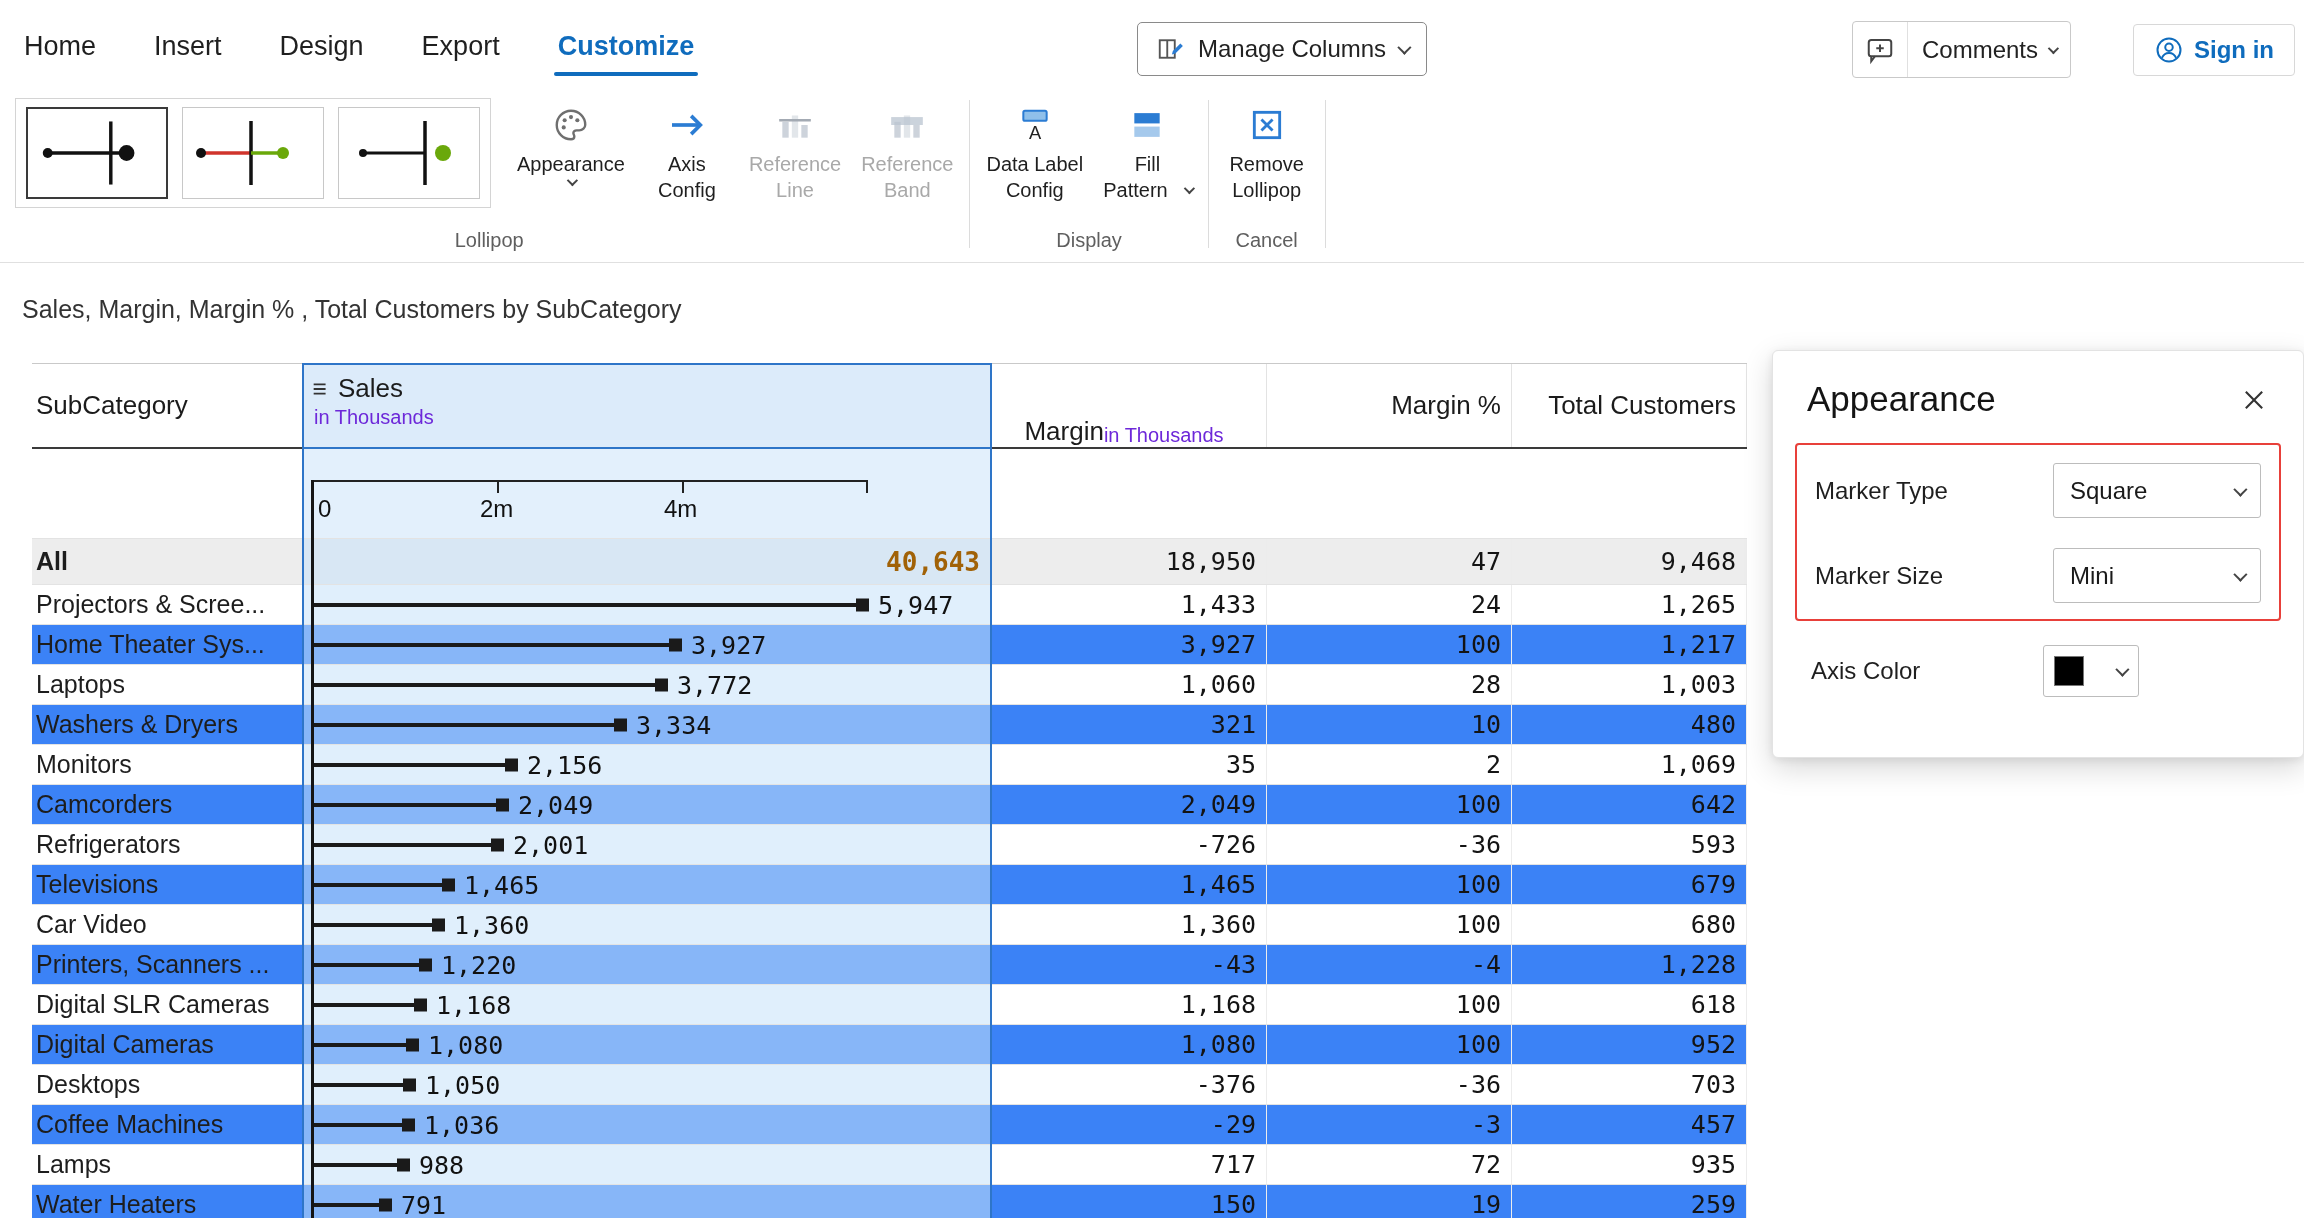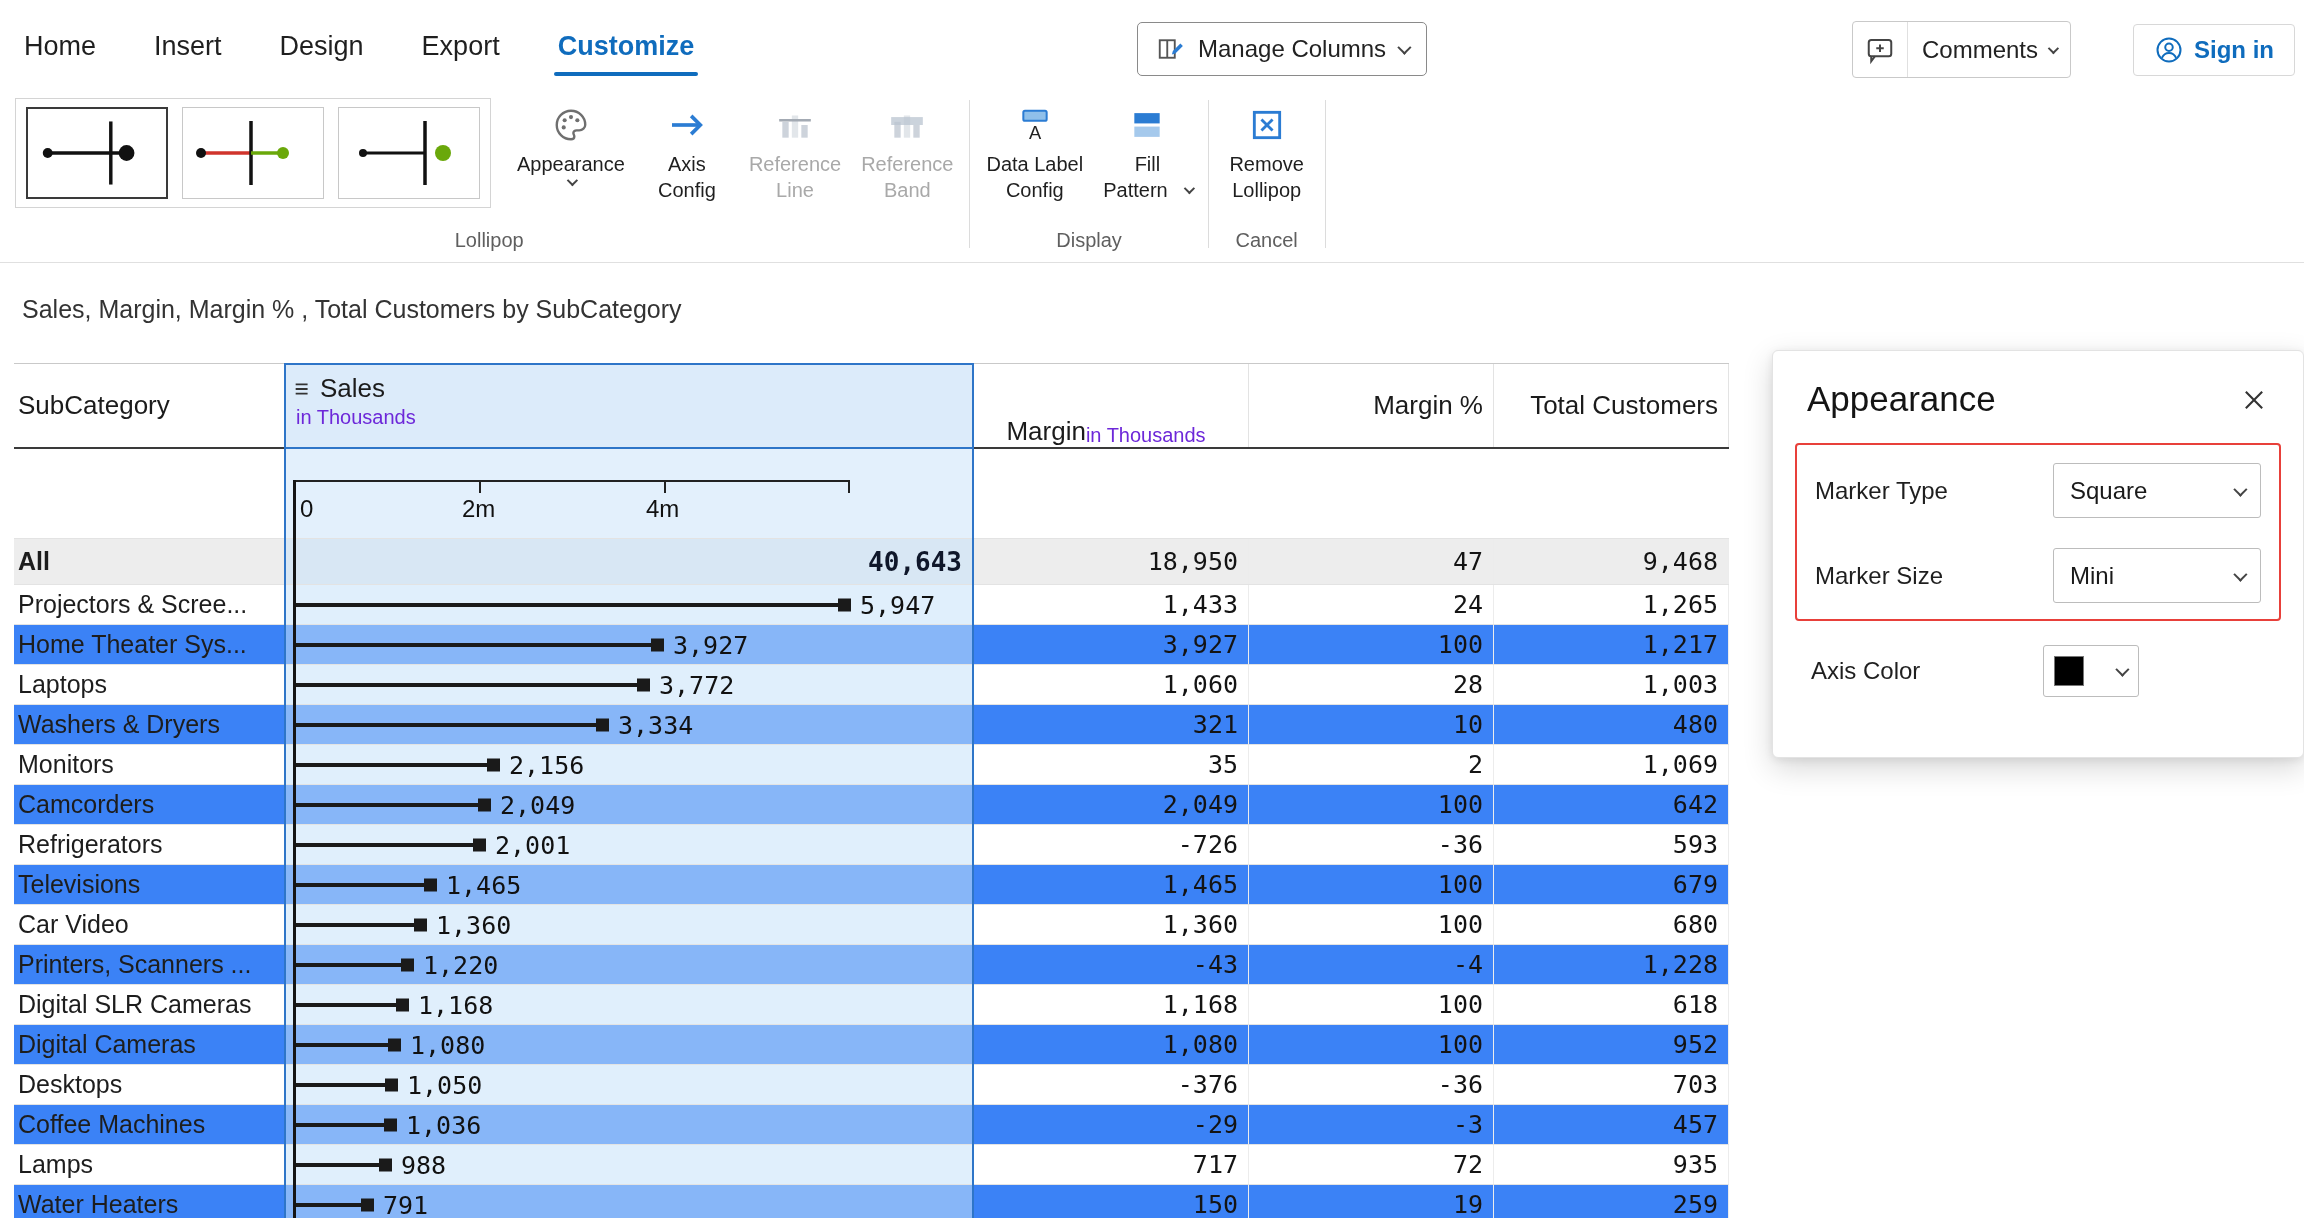--- a/index.html
+++ b/index.html
@@ -34,21 +34,21 @@
   .tile.selected { border: 2px solid #3a3a3a; }
   .rbtn { display: flex; flex-direction: column; align-items: center; gap: 2px; padding: 2px 10px 0; min-width: 104px; font-size: 20px; color: #1f1f1f; line-height: 24px; }
   .rbtn .ricon { height: 50px; display: flex; align-items: center; }
   .rbtn.disabled { color: #a9a9a9; }
   .rline { display: flex; align-items: center; gap: 16px; }
 
   
   .page-title { margin: 32px 0 0 22px; font-size: 25px; color: #333; }
 
   
-  .table-wrap { position: absolute; left: 14px; top: 363px; width: 1715px; height: 855px; background: #fff; }
+  .table-wrap { position: absolute; left: 32px; top: 363px; width: 1715px; height: 855px; background: #fff; }
   .grid5 { display: grid; grid-template-columns: 270px 690px 275px 245px 235px; }
   .thead { height: 86px; border-top: 1px solid #c9c9c9; border-bottom: 2px solid #3a3a3a; }
   .hcell { display: flex; font-size: 26px; color: #1b1b1b; }
   .hcell.hsub { align-items: center; padding-left: 4px; }
   .hcell.hsales { flex-direction: column; justify-content: flex-start; padding: 9px 0 0 8px; background: var(--selection-blue-fill); }
   .hsales .hs-line { display: flex; align-items: center; gap: 6px; }
   .hcell .subhdr { font-size: 20px; color: #6d28d9; margin-top: 2px; }
   .hsales .subhdr { padding-left: 4px; }
   .hcell.hmargin { flex-direction: row; align-items: flex-end; justify-content: center; padding-right: 10px; border-right: 1px solid #e3e3e3; }
   .hcell.hright { align-items: center; justify-content: flex-end; padding-right: 10px; border-right: 1px solid #e3e3e3; }
@@ -63,21 +63,21 @@
   .trow.even { background: #3b82f6; }
   .trow.total { height: 46px; background: #ededed; }
   .trow.total .subtxt, .trow.total .total-val { font-weight: bold; }
   .cell { display: flex; align-items: center; overflow: hidden; }
   .cell.sub { padding-left: 4px; font-size: 25px; color: #1d1d1d; white-space: nowrap; }
   .cell.sales { position: relative; background: rgba(199,225,250,0.55); }
   .bar-wrap { position: absolute; inset: 0; }
   .bar { position: absolute; left: 10px; top: 50%; height: 4px; transform: translateY(-50%); background: var(--bar-color); }
   .marker { position: absolute; width: 13px; height: 13px; top: 50%; transform: translateY(-50%); background: var(--bar-color); }
   .bar-label { position: absolute; top: 50%; transform: translateY(-50%); font-family: "DejaVu Sans Mono", monospace; font-size: 25px; color: #111; white-space: nowrap; }
-  .total-val { width: 100%; text-align: right; padding-right: 12px; font-family: "DejaVu Sans Mono", monospace; font-size: 26px; color: #0f172a; }
+  .total-val { width: 100%; text-align: right; padding-right: 12px; font-family: "DejaVu Sans Mono", monospace; font-size: 26px; color: #a16207; }
   .cell.num { justify-content: flex-end; padding-right: 10px; font-family: "DejaVu Sans Mono", monospace; font-size: 25px; color: #141414; border-right: 1px solid #ececec; }
 
   .value-axis-line { position: absolute; left: 279px; top: 117px; width: 3px; height: 738px; background: #151515; z-index: 4; }
   .col-outline { position: absolute; left: 270px; top: 0; width: 690px; height: 855px; border-left: 2px solid var(--selection-blue-border); border-right: 2px solid var(--selection-blue-border); pointer-events: none; z-index: 6; }
   .header-outline { position: absolute; left: 270px; top: 0; width: 690px; height: 86px; border: 2px solid var(--selection-blue-border); pointer-events: none; z-index: 7; }
 
   
   .panel { position: absolute; left: 1772px; top: 350px; width: 532px; height: 408px; background: #fff; border: 1px solid #e3e3e3; border-radius: 6px; box-shadow: 0 10px 30px rgba(0,0,0,0.16), 0 2px 8px rgba(0,0,0,0.08); z-index: 20; }
   .panel-title { padding: 28px 34px 0; font-size: 35px; color: #141414; }
   .panel-close { position: absolute; top: 32px; right: 32px; width: 34px; height: 34px; display: flex; align-items: center; justify-content: center; cursor: pointer; }

